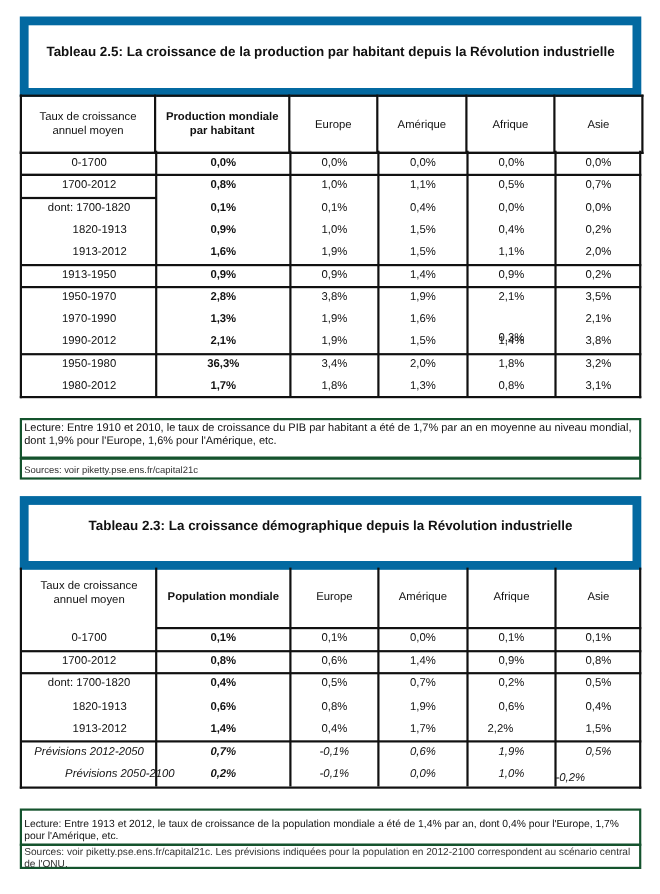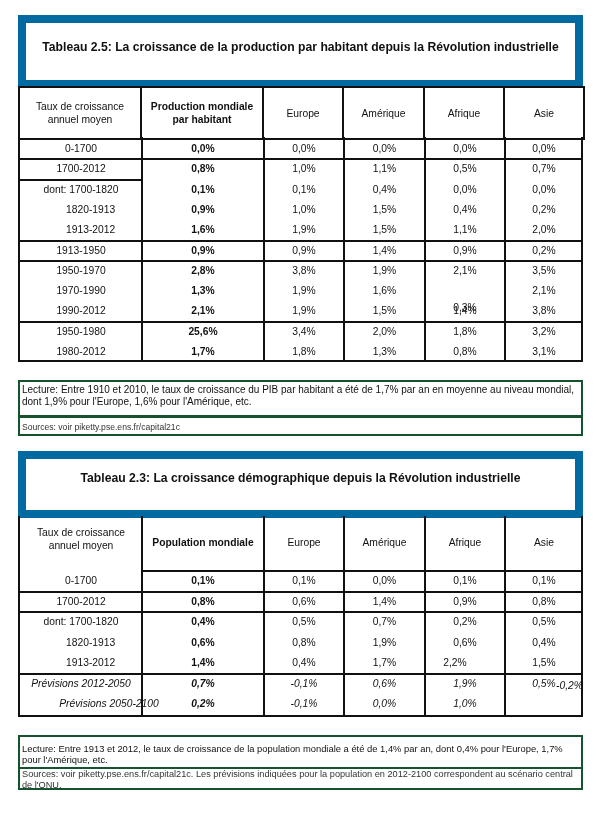--- a/index.html
+++ b/index.html
@@ -105,21 +105,21 @@
     <div style="position: absolute; box-sizing: border-box; left: 324px; top: 144.1px; width: 81px; height: 20.3px; line-height: 20.3px; font-size: 10.3px; text-align: center;">1,6%</div>
     <div style="position: absolute; box-sizing: border-box; left: 405px; top: 161px; width: 80px; height: 20.3px; line-height: 20.3px; font-size: 10.3px; text-align: center;">0,3%</div>
     <div style="position: absolute; box-sizing: border-box; left: 485px; top: 144.1px; width: 78px; height: 20.3px; line-height: 20.3px; font-size: 10.3px; text-align: center;">2,1%</div>
     <div style="position: absolute; box-sizing: border-box; left: 0px; top: 164.4px; width: 122px; height: 20.3px; line-height: 20.3px; font-size: 10.3px; text-align: center;">1990-2012</div>
     <div style="position: absolute; box-sizing: border-box; left: 122px; top: 164.4px; width: 122px; height: 20.3px; line-height: 20.3px; font-size: 10.3px; text-align: center; font-weight: bold;">2,1%</div>
     <div style="position: absolute; box-sizing: border-box; left: 244px; top: 164.4px; width: 80px; height: 20.3px; line-height: 20.3px; font-size: 10.3px; text-align: center;">1,9%</div>
     <div style="position: absolute; box-sizing: border-box; left: 324px; top: 164.4px; width: 81px; height: 20.3px; line-height: 20.3px; font-size: 10.3px; text-align: center;">1,5%</div>
     <div style="position: absolute; box-sizing: border-box; left: 405px; top: 164.4px; width: 80px; height: 20.3px; line-height: 20.3px; font-size: 10.3px; text-align: center;">1,4%</div>
     <div style="position: absolute; box-sizing: border-box; left: 485px; top: 164.4px; width: 78px; height: 20.3px; line-height: 20.3px; font-size: 10.3px; text-align: center;">3,8%</div>
     <div style="position: absolute; box-sizing: border-box; left: 0px; top: 184.7px; width: 122px; height: 20.3px; line-height: 20.3px; font-size: 10.3px; text-align: center;">1950-1980</div>
-    <div style="position: absolute; box-sizing: border-box; left: 122px; top: 184.7px; width: 122px; height: 20.3px; line-height: 20.3px; font-size: 10.3px; text-align: center; font-weight: bold;">25,6%</div>
+    <div style="position: absolute; box-sizing: border-box; left: 122px; top: 184.7px; width: 122px; height: 20.3px; line-height: 20.3px; font-size: 10.3px; text-align: center; font-weight: bold;">36,3%</div>
     <div style="position: absolute; box-sizing: border-box; left: 244px; top: 184.7px; width: 80px; height: 20.3px; line-height: 20.3px; font-size: 10.3px; text-align: center;">3,4%</div>
     <div style="position: absolute; box-sizing: border-box; left: 324px; top: 184.7px; width: 81px; height: 20.3px; line-height: 20.3px; font-size: 10.3px; text-align: center;">2,0%</div>
     <div style="position: absolute; box-sizing: border-box; left: 405px; top: 184.7px; width: 80px; height: 20.3px; line-height: 20.3px; font-size: 10.3px; text-align: center;">1,8%</div>
     <div style="position: absolute; box-sizing: border-box; left: 485px; top: 184.7px; width: 78px; height: 20.3px; line-height: 20.3px; font-size: 10.3px; text-align: center;">3,2%</div>
     <div style="position: absolute; box-sizing: border-box; left: 0px; top: 205px; width: 122px; height: 20.3px; line-height: 20.3px; font-size: 10.3px; text-align: center;">1980-2012</div>
     <div style="position: absolute; box-sizing: border-box; left: 122px; top: 205px; width: 122px; height: 20.3px; line-height: 20.3px; font-size: 10.3px; text-align: center; font-weight: bold;">1,7%</div>
     <div style="position: absolute; box-sizing: border-box; left: 244px; top: 205px; width: 80px; height: 20.3px; line-height: 20.3px; font-size: 10.3px; text-align: center;">1,8%</div>
     <div style="position: absolute; box-sizing: border-box; left: 324px; top: 205px; width: 81px; height: 20.3px; line-height: 20.3px; font-size: 10.3px; text-align: center;">1,3%</div>
     <div style="position: absolute; box-sizing: border-box; left: 405px; top: 205px; width: 80px; height: 20.3px; line-height: 20.3px; font-size: 10.3px; text-align: center;">0,8%</div>
     <div style="position: absolute; box-sizing: border-box; left: 485px; top: 205px; width: 78px; height: 20.3px; line-height: 20.3px; font-size: 10.3px; text-align: center;">3,1%</div>
@@ -180,21 +180,21 @@
     <div style="position: absolute; box-sizing: border-box; left: 122px; top: 157.5px; width: 122px; height: 20.5px; line-height: 20.5px; font-size: 10.3px; text-align: center; font-weight: bold; font-style: italic;">0,7%</div>
     <div style="position: absolute; box-sizing: border-box; left: 244px; top: 157.5px; width: 80px; height: 20.5px; line-height: 20.5px; font-size: 10.3px; text-align: center; font-style: italic;">-0,1%</div>
     <div style="position: absolute; box-sizing: border-box; left: 324px; top: 157.5px; width: 81px; height: 20.5px; line-height: 20.5px; font-size: 10.3px; text-align: center; font-style: italic;">0,6%</div>
     <div style="position: absolute; box-sizing: border-box; left: 405px; top: 157.5px; width: 80px; height: 20.5px; line-height: 20.5px; font-size: 10.3px; text-align: center; font-style: italic;">1,9%</div>
     <div style="position: absolute; box-sizing: border-box; left: 485px; top: 157.5px; width: 78px; height: 20.5px; line-height: 20.5px; font-size: 10.3px; text-align: center; font-style: italic;">0,5%</div>
     <div style="position: absolute; box-sizing: border-box; left: 0px; top: 178px; width: 122px; height: 20.5px; line-height: 20.5px; font-size: 10.3px; text-align: center; font-style: italic; margin-left: 28px;">Prévisions 2050-2100</div>
     <div style="position: absolute; box-sizing: border-box; left: 122px; top: 178px; width: 122px; height: 20.5px; line-height: 20.5px; font-size: 10.3px; text-align: center; font-weight: bold; font-style: italic;">0,2%</div>
     <div style="position: absolute; box-sizing: border-box; left: 244px; top: 178px; width: 80px; height: 20.5px; line-height: 20.5px; font-size: 10.3px; text-align: center; font-style: italic;">-0,1%</div>
     <div style="position: absolute; box-sizing: border-box; left: 324px; top: 178px; width: 81px; height: 20.5px; line-height: 20.5px; font-size: 10.3px; text-align: center; font-style: italic;">0,0%</div>
     <div style="position: absolute; box-sizing: border-box; left: 405px; top: 178px; width: 80px; height: 20.5px; line-height: 20.5px; font-size: 10.3px; text-align: center; font-style: italic;">1,0%</div>
-    <div style="position: absolute; box-sizing: border-box; left: 485px; top: 160px; width: 78px; height: 20.5px; line-height: 20.5px; font-size: 10.3px; text-align: right; font-style: italic;">-0,2%</div>
+    <div style="position: absolute; box-sizing: border-box; left: 485px; top: 182px; width: 78px; height: 20.5px; line-height: 20.5px; font-size: 10.3px; text-align: left; font-style: italic;">-0,2%</div>
     <div style="position: absolute; box-sizing: border-box; left: 0px; top: 10px; width: 122px; height: 30px; font-size: 10.3px; text-align: center; line-height: 13px;"><span>Taux de croissance</span><br><span>annuel moyen</span></div>
     <div style="position: absolute; box-sizing: border-box; left: 122px; top: 0px; width: 122px; height: 54px; line-height: 54px; font-size: 10.3px; text-align: center; font-weight: bold;">Population mondiale</div>
     <div style="position: absolute; box-sizing: border-box; left: 244px; top: 0px; width: 80px; height: 54px; line-height: 54px; font-size: 10.3px; text-align: center;">Europe</div>
     <div style="position: absolute; box-sizing: border-box; left: 324px; top: 0px; width: 81px; height: 54px; line-height: 54px; font-size: 10.3px; text-align: center;">Amérique</div>
     <div style="position: absolute; box-sizing: border-box; left: 405px; top: 0px; width: 80px; height: 54px; line-height: 54px; font-size: 10.3px; text-align: center;">Afrique</div>
     <div style="position: absolute; box-sizing: border-box; left: 485px; top: 0px; width: 78px; height: 54px; line-height: 54px; font-size: 10.3px; text-align: center;">Asie</div>
   </div>
 
 <div class="note" style="top:735px; height:34px; padding-top:6px; font-size:9.4px; line-height:11px;">
   <span>Lecture: Entre 1913 et 2012, le taux de croissance de la population mondiale a été de 1,4% par an, dont 0,4% pour l'Europe, 1,7% pour l'Amérique, etc.</span>

